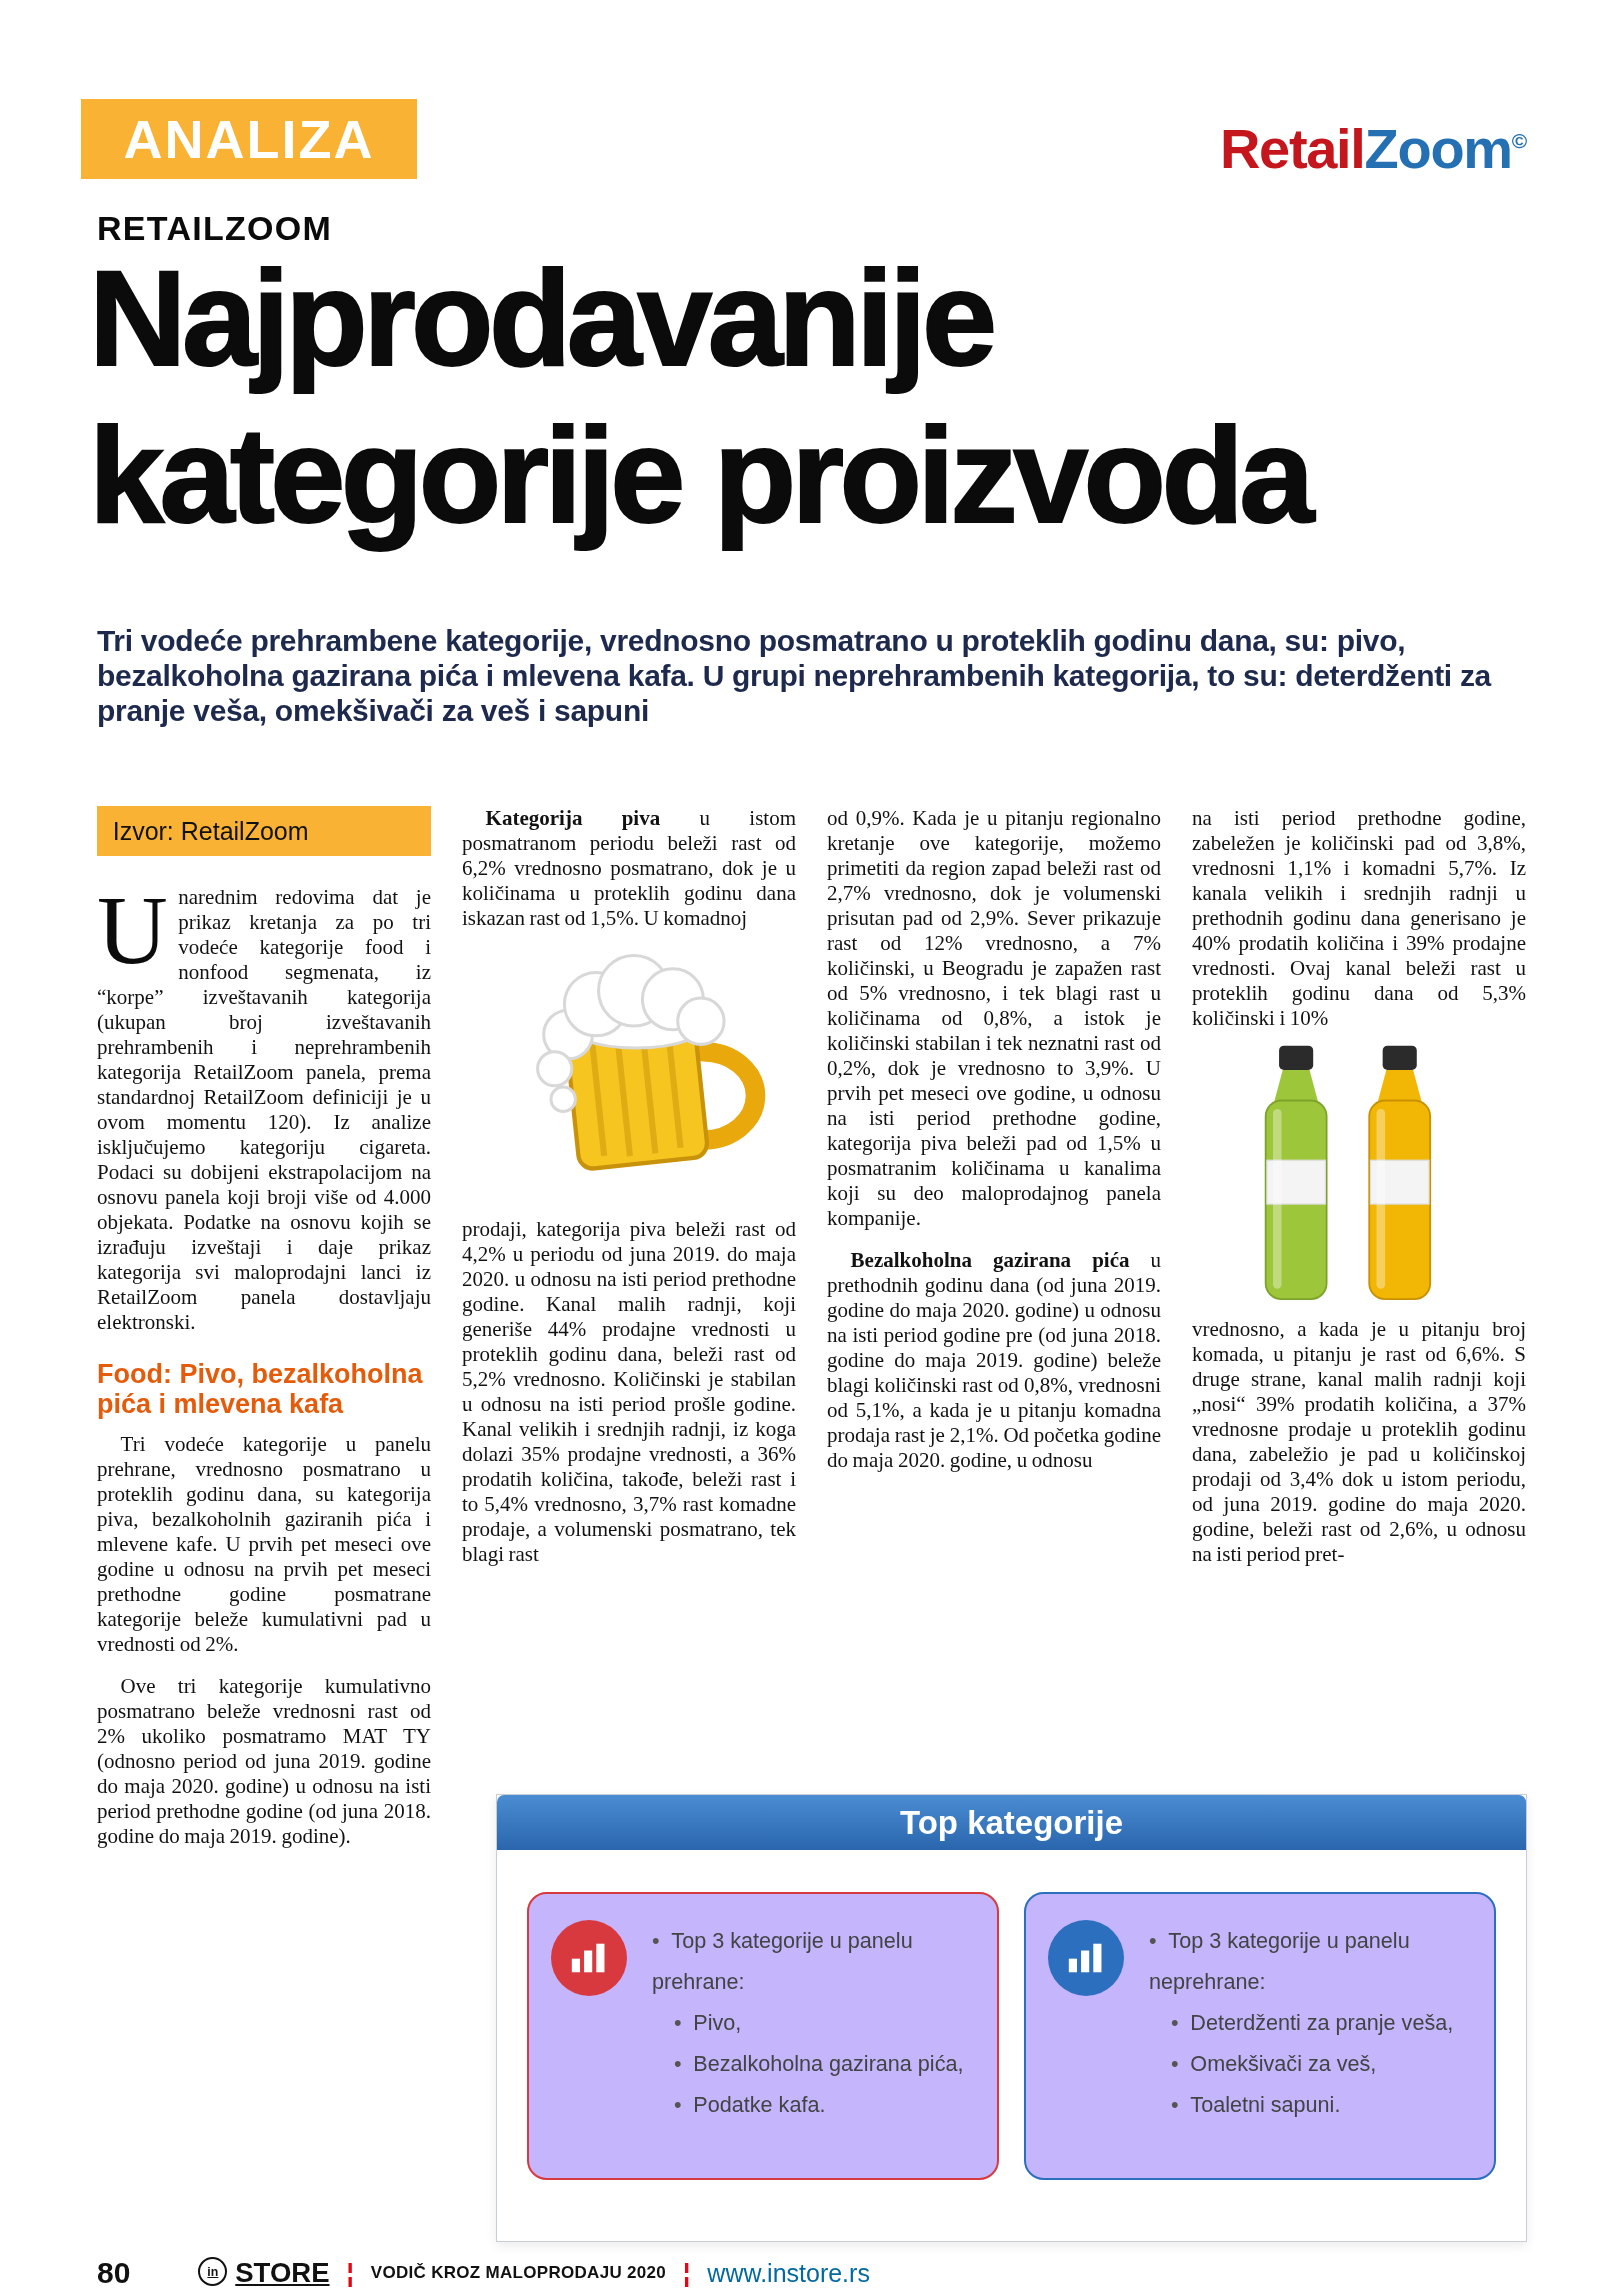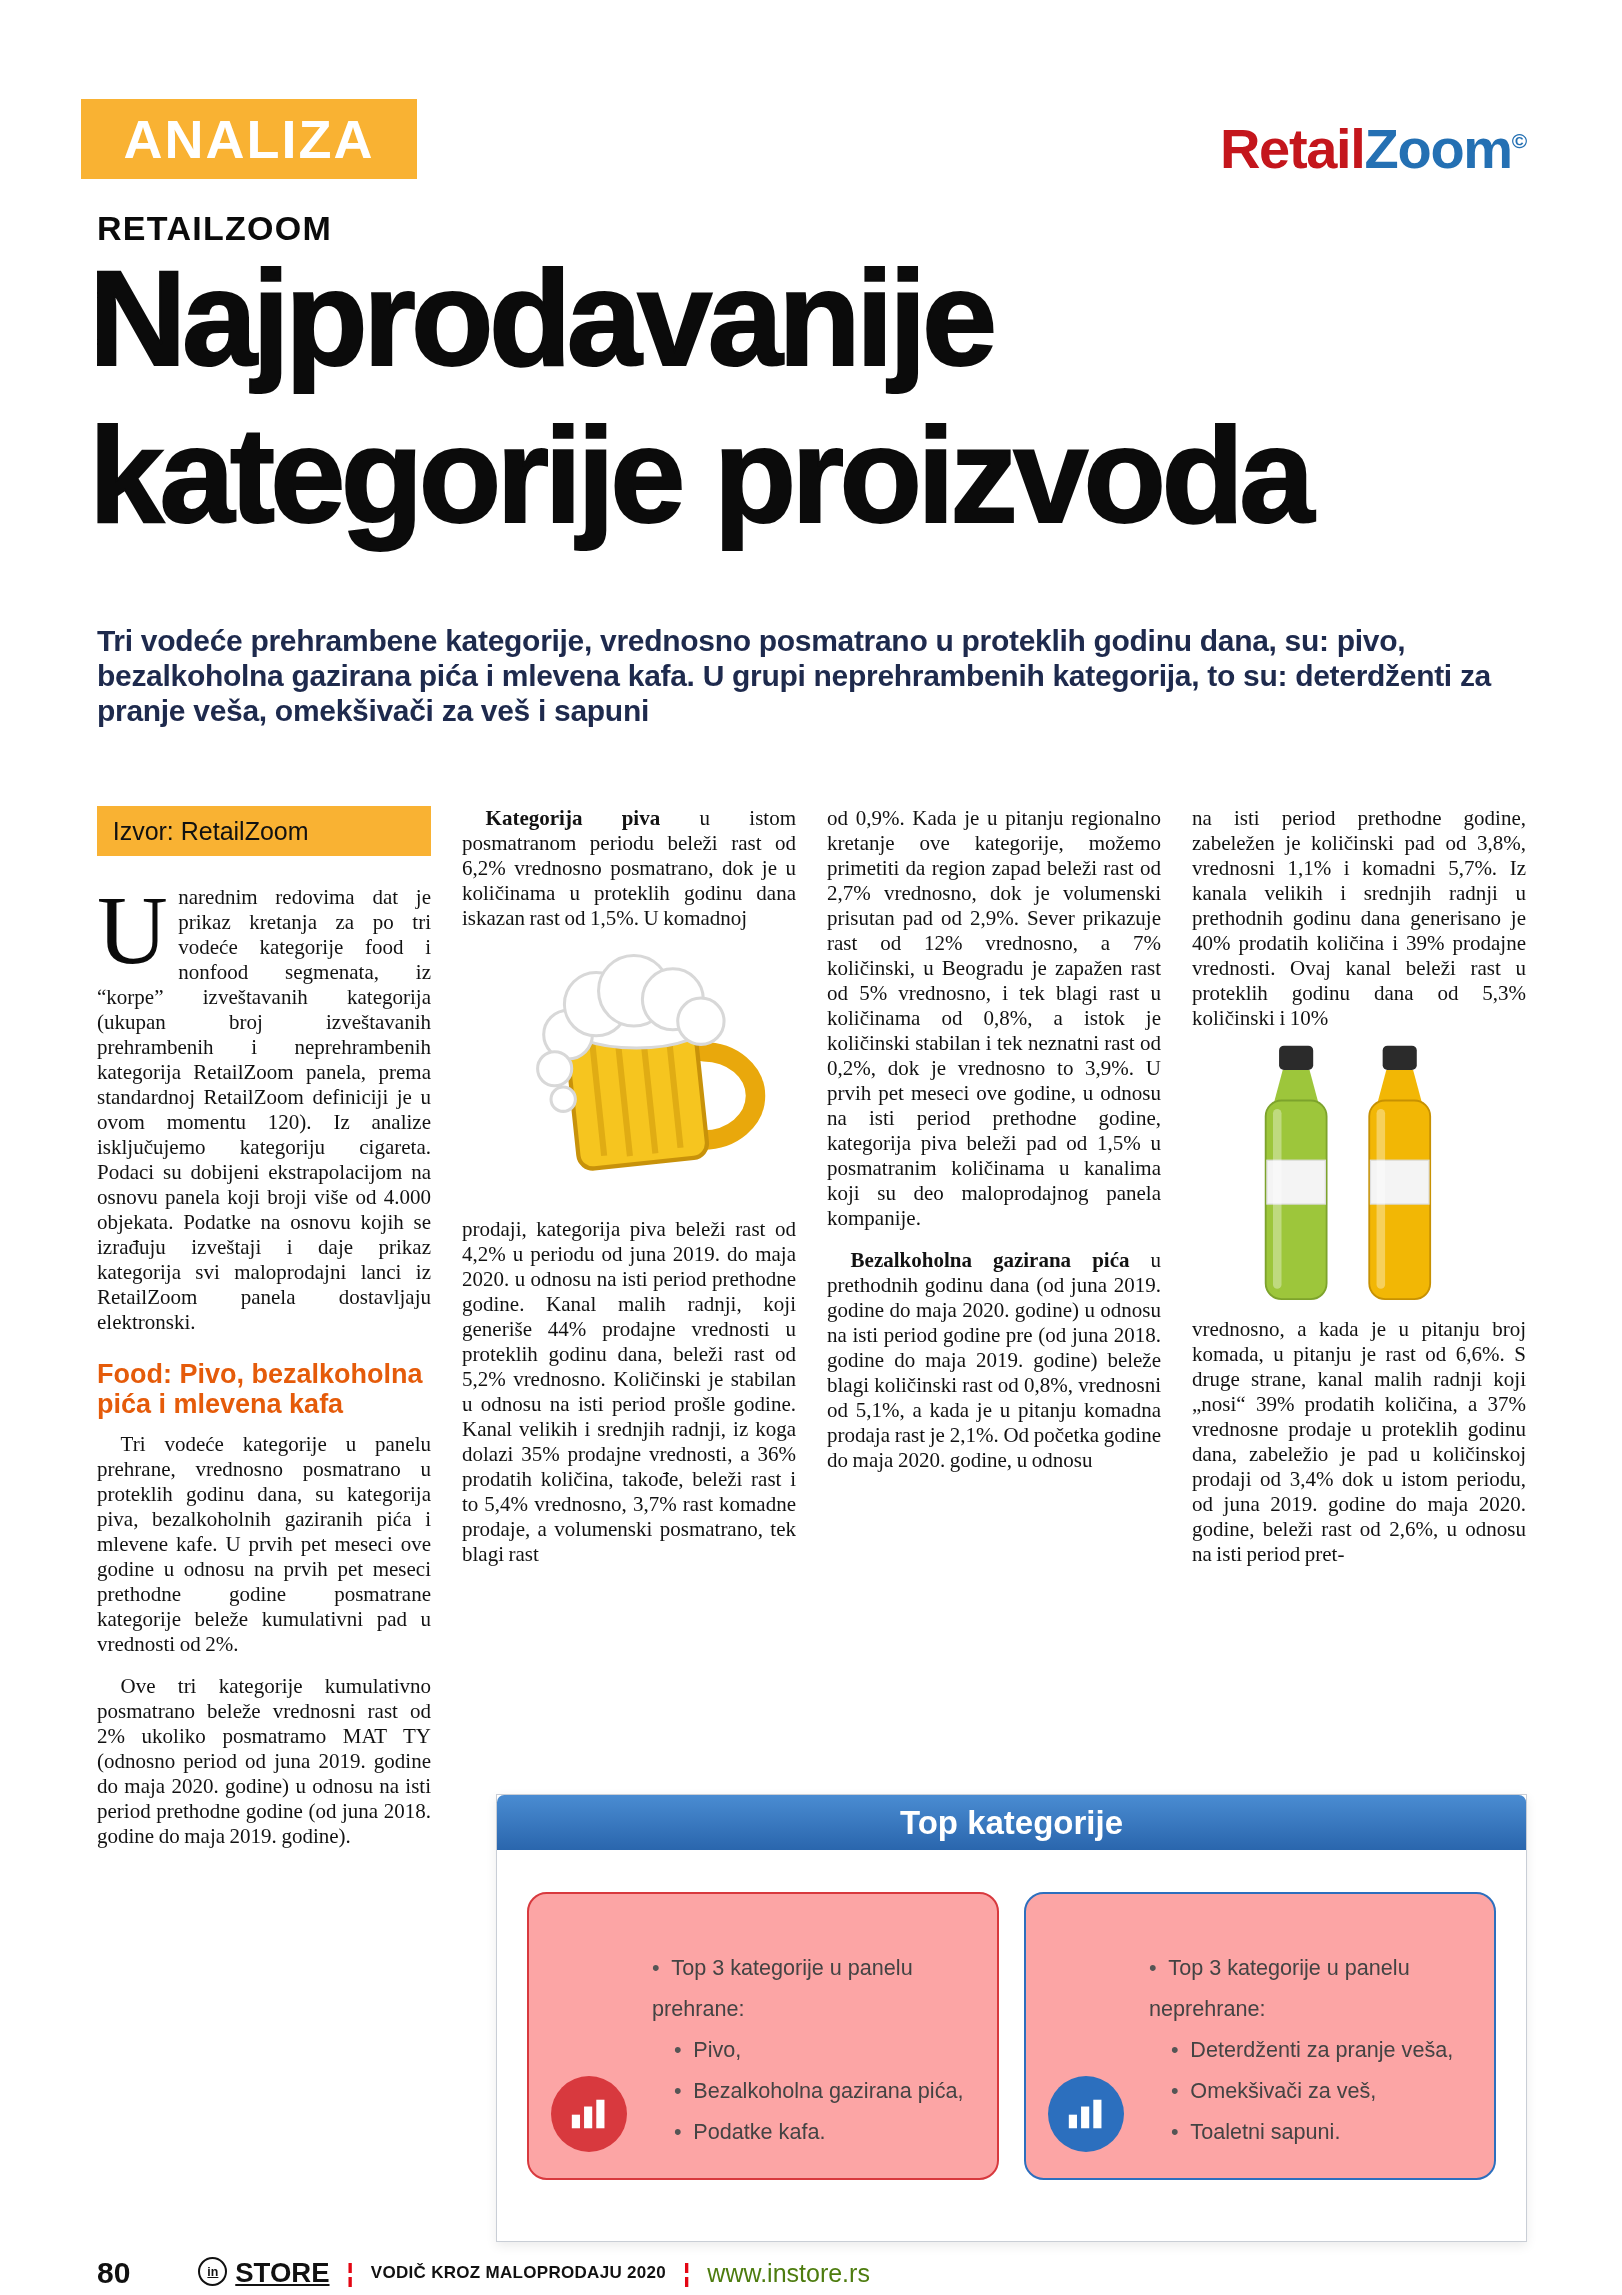--- a/index.html
+++ b/index.html
@@ -54,21 +54,21 @@
   .figure { display:flex; justify-content:center; margin:10.5px 0 13px 0; }
 
   
   .top-panel { position:absolute; left:496px; top:1794px; width:1031px; height:448px;
     background:#fff; border:1.3px solid #c9ced6; border-radius:0;
     box-shadow:0 3.9px 10.5px rgba(0,0,0,0.08); }
   .panel-header { height:55px; background:linear-gradient(180deg,#4a8cd2 0%,#2a66ad 100%);
     border-radius:7.2px 7.2px 0 0; display:flex; align-items:center; justify-content:center;
     font-family:"Liberation Sans", sans-serif; font-weight:bold; font-size:33px; color:#fff; }
   .panel-body { display:flex; gap:25px; padding:42px 30px 0 30px; }
-  .cat-box { flex:1; border-radius:19.6px; background:#fca5a5; display:flex; align-items:flex-end;
+  .cat-box { flex:1; border-radius:19.6px; background:#c4b5fd; display:flex; align-items:flex-start;
     gap:25px; padding:26px 22px; height:288px; }
   .cat-box.red  { border:2.6px solid #D8393E; }
   .cat-box.blue { border:2.6px solid #2C6FBE; }
   .cat-icon { width:76px; height:76px; border-radius:50%; flex:0 0 76px;
     display:flex; align-items:center; justify-content:center; }
   .cat-icon.red  { background:#D8393E; }
   .cat-icon.blue { background:#2C6FBE; }
   .cat-text { font-family:"Liberation Sans", sans-serif; font-size:21.6px; color:#434343;
     line-height:41px; }
   .cat-line::before { content:"•"; margin-right:11.8px; color:#555; }
@@ -76,21 +76,21 @@
 
   
   .footer { position:absolute; left:97px; top:2256px; display:flex; align-items:center;
     font-family:"Liberation Sans", sans-serif; color:#111; }
   .pagenum { font-weight:bold; font-size:30px; margin-right:68px; }
   .store-logo { display:flex; gap:7.9px; font-weight:bold; font-size:27.5px;text-decoration:underline; }
   .logo-circle { width:29px; height:29px; border:2.6px solid #111; border-radius:50%;
     display:flex; align-items:center; justify-content:center; font-size:12.4px; font-weight:bold; }
   .sep { color:#E30613; font-size:26px; margin:0 17px; font-weight:bold; }
   .guide { font-weight:bold; font-size:17px; letter-spacing:0.3px; }
-  .site { font-size:25px; color:#4d7c0f; text-decoration:none; }
+  .site { font-size:25px; color:#0369a1; text-decoration:none; }
 </style>
 </head>
 <body>
 
 <div class="page">
 
   <div class="section-banner">
     <span class="section-label">ANALIZA</span>
   </div>
 

